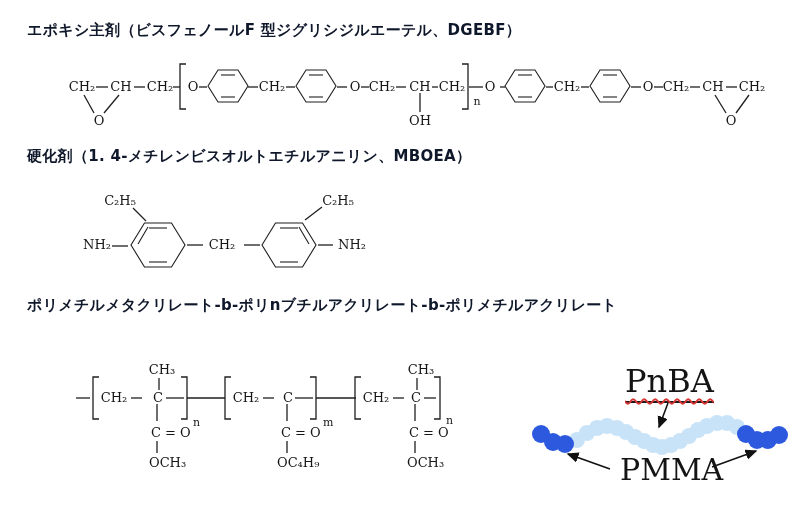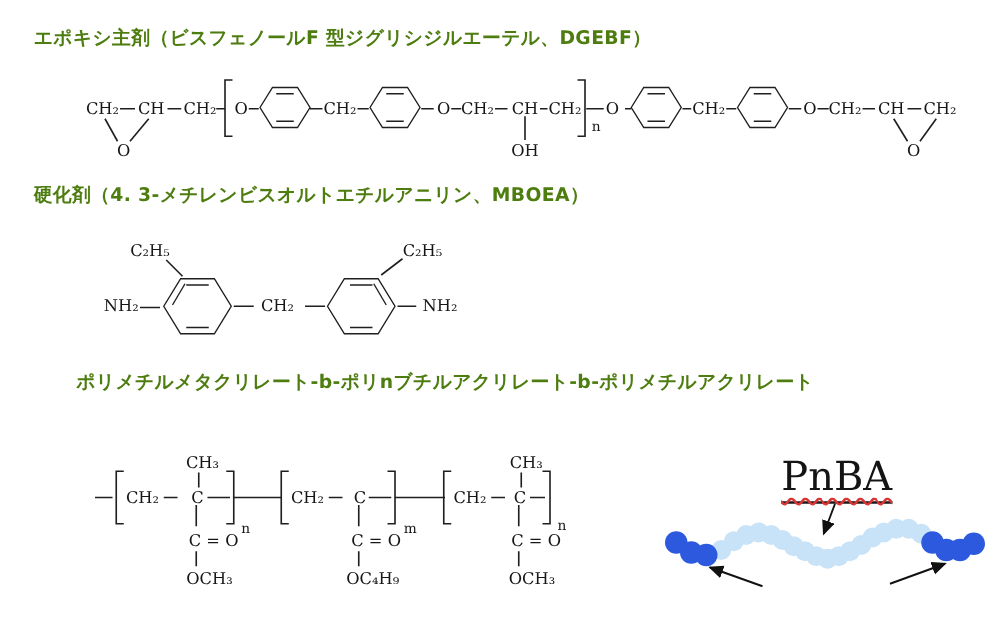--- a/index.html
+++ b/index.html
@@ -1,20 +1,20 @@
 <!DOCTYPE html>
 <html><head>
 <meta charset="utf-8">
 <style>
   html,body{margin:0;padding:0;background:#fff;}
   .canvas{position:relative;width:800px;height:508px;background:#ffffff;overflow:hidden;
           font-family:"Liberation Sans",sans-serif;}
   .heading{position:absolute;font-family:"DejaVu Sans",sans-serif;font-weight:bold;
-           font-size:15px;color:#4d7c0f;white-space:nowrap;letter-spacing:.3px;}
-  .heading2{line-height:21px;margin-left:34px;}
+           font-size:15px;color:#0f172a;white-space:nowrap;letter-spacing:.3px;}
+  .heading2{line-height:21px;}
   svg.structure{position:absolute;}
   .bond{stroke:#1f1f1f;stroke-width:1.3;fill:none;}
   .bondthin{stroke:#1f1f1f;stroke-width:1.1;fill:none;}
   .atom{font-family:"DejaVu Serif",serif;font-size:13px;fill:#161616;}
   .sub{font-family:"DejaVu Serif",serif;font-size:11px;fill:#161616;}
   .biglabel{position:absolute;font-family:"DejaVu Serif",serif;color:#141414;white-space:nowrap;}
   .pnba-big{font-size:32px;top:362px;left:625px;}
   .pmma-big{font-size:30px;top:452px;left:620px;}
   .pnba-underline{border-bottom:2px solid #1a1a1a;
                   text-decoration:underline wavy #d93535 2px;text-underline-offset:6px;
@@ -87,21 +87,21 @@
       <text class="atom" x="648" y="91">O</text>
       <text class="atom" x="676" y="91">CH₂</text>
       <text class="atom" x="713" y="91">CH</text>
       <text class="atom" x="752" y="91">CH₂</text>
       <text class="atom" x="99" y="125">O</text>
       <text class="atom" x="420" y="125">OH</text>
       <text class="atom" x="731" y="125">O</text>
     </g>
   </svg>
 
-  <div class="heading" style="left:27px;top:147px;">硬化剤（4. 3-メチレンビスオルトエチルアニリン、MBOEA）</div>
+  <div class="heading" style="left:27px;top:147px;">硬化剤（1. 4-メチレンビスオルトエチルアニリン、MBOEA）</div>
 
   <svg class="structure" style="left:60px;top:185px;" width="345" height="105" viewBox="60 185 345 105">
     <g class="bond">
       <line x1="112" y1="246" x2="128" y2="246"></line>
       <line x1="133" y1="208" x2="146" y2="221"></line>
       <line x1="187" y1="245" x2="203" y2="245"></line>
       <line x1="244" y1="245" x2="260" y2="245"></line>
       <line x1="305" y1="220" x2="322" y2="207"></line>
       <line x1="318" y1="245" x2="333" y2="245"></line>
     </g>
@@ -220,14 +220,15 @@
     </g>
 
     <g stroke="#111" stroke-width="1.5">
       <line x1="668" y1="403" x2="659" y2="427" marker-end="url(#ah)"></line>
       <line x1="610" y1="469" x2="568" y2="454" marker-end="url(#ah)"></line>
       <line x1="712" y1="467" x2="756" y2="451" marker-end="url(#ah)"></line>
     </g>
   </svg>
 
   <div class="biglabel pnba-big"><span class="pnba-underline">PnBA</span></div>
+  <div class="biglabel pmma-big">PMMA</div>
 
 </div>
 
 </body></html>

